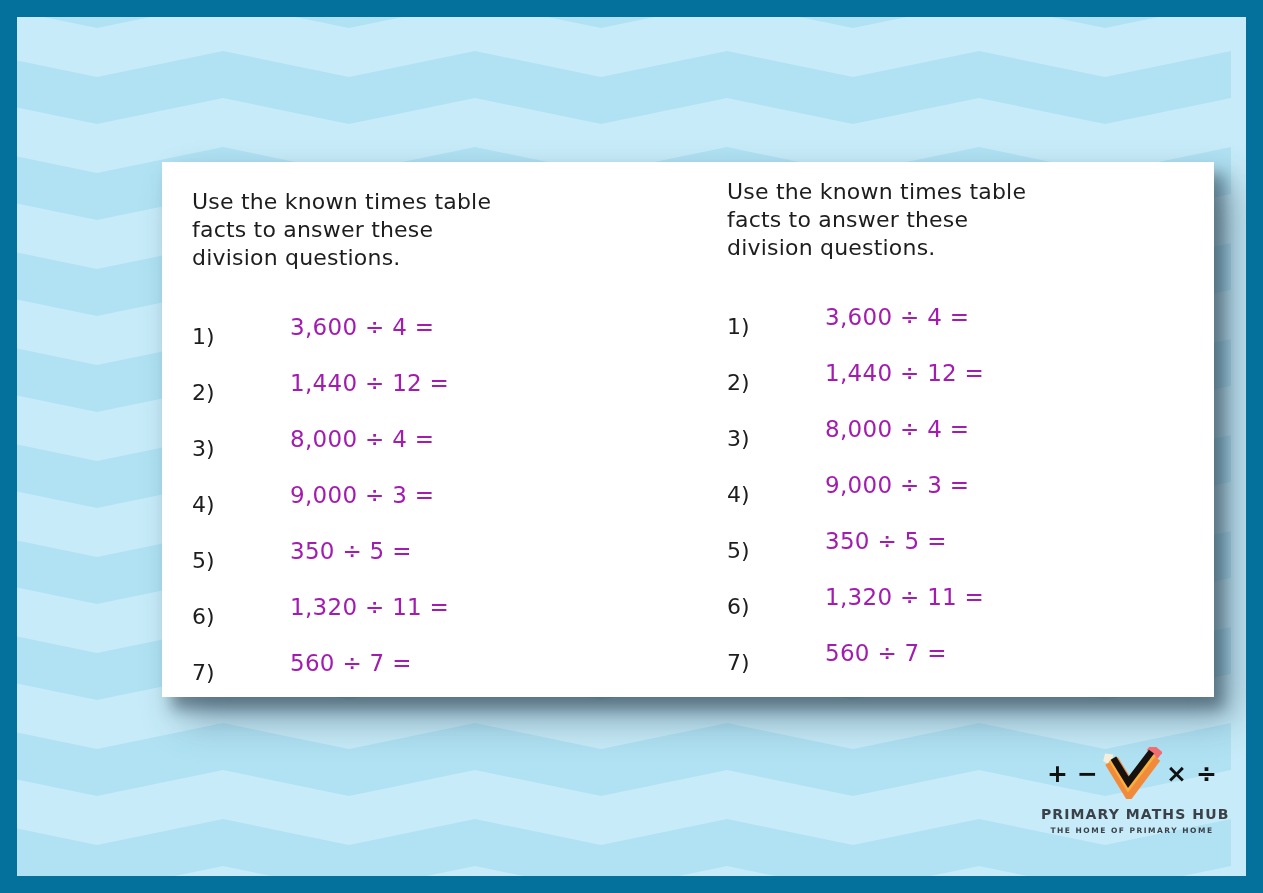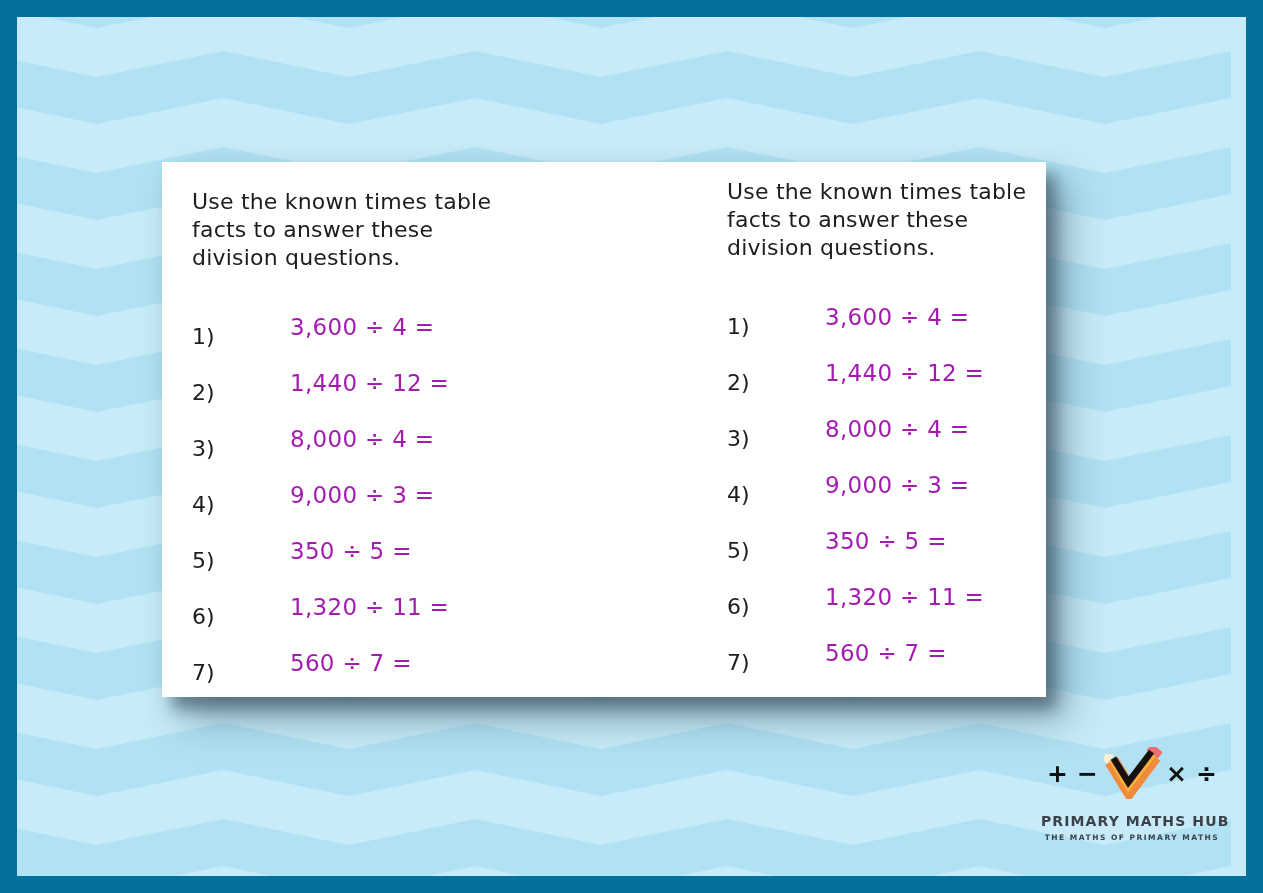--- a/index.html
+++ b/index.html
@@ -22,21 +22,21 @@
     overflow: hidden;
   }
   .chevron-svg {
     position: absolute;
     left: 0; top: 0;
     display: block;
   }
   .card {
     position: absolute;
     left: 145px; top: 145px;
-    width: 884px; height: 535px;
+    width: 1052px; height: 535px;
     background: #ffffff;
     box-shadow: 10px 12px 14px rgba(40, 60, 75, 0.50),
                 20px 22px 36px rgba(55, 85, 105, 0.45);
   }
   .instructions {
     position: absolute;
     color: #1d1d1d;
     font-size: 22px;
     line-height: 28px;
     white-space: nowrap;
@@ -85,21 +85,21 @@
     font-size: 25px;
     font-weight: bold;
     color: #101010;
     line-height: 1;
   }
   .check-icon-svg {
     display: block;
     margin: 0 -5px;
   }
   .logo-title {
-    margin-top: 14px;
+    margin-top: 7px;
     font-size: 14px;
     font-weight: bold;
     letter-spacing: 1.1px;
     color: #3a4148;
     white-space: nowrap;
   }
   .logo-tagline {
     margin-top: 4px;
     font-size: 7.5px;
     font-weight: bold;
@@ -214,17 +214,17 @@
           <rect x="52" y="-3" width="9" height="15" transform="rotate(-51 56.5 4.5)" fill="#f06d72"></rect>
           <polygon points="3,7 12,8 9,20 1,15" fill="#f6eddb"></polygon>
           <polyline points="10,15 29,46 56,10" fill="none" stroke-width="16" stroke="#f28a3c"></polyline>
           <polyline points="11,13 28,41 54,7" fill="none" stroke-width="9" stroke="#f7b03d"></polyline>
           <polyline points="12,12 28,38 53,5" fill="none" stroke-width="7" stroke="#16110e"></polyline>
         </svg>
         <span class="logo-symbol">×</span>
         <span class="logo-symbol">÷</span>
       </div>
       <div class="logo-title">PRIMARY MATHS HUB</div>
-      <div class="logo-tagline">THE MATHS OF PRIMARY MATHS</div>
+      <div class="logo-tagline">THE HOME OF PRIMARY HOME</div>
     </div>
 
   </div>
 </div>
 
 </body></html>

